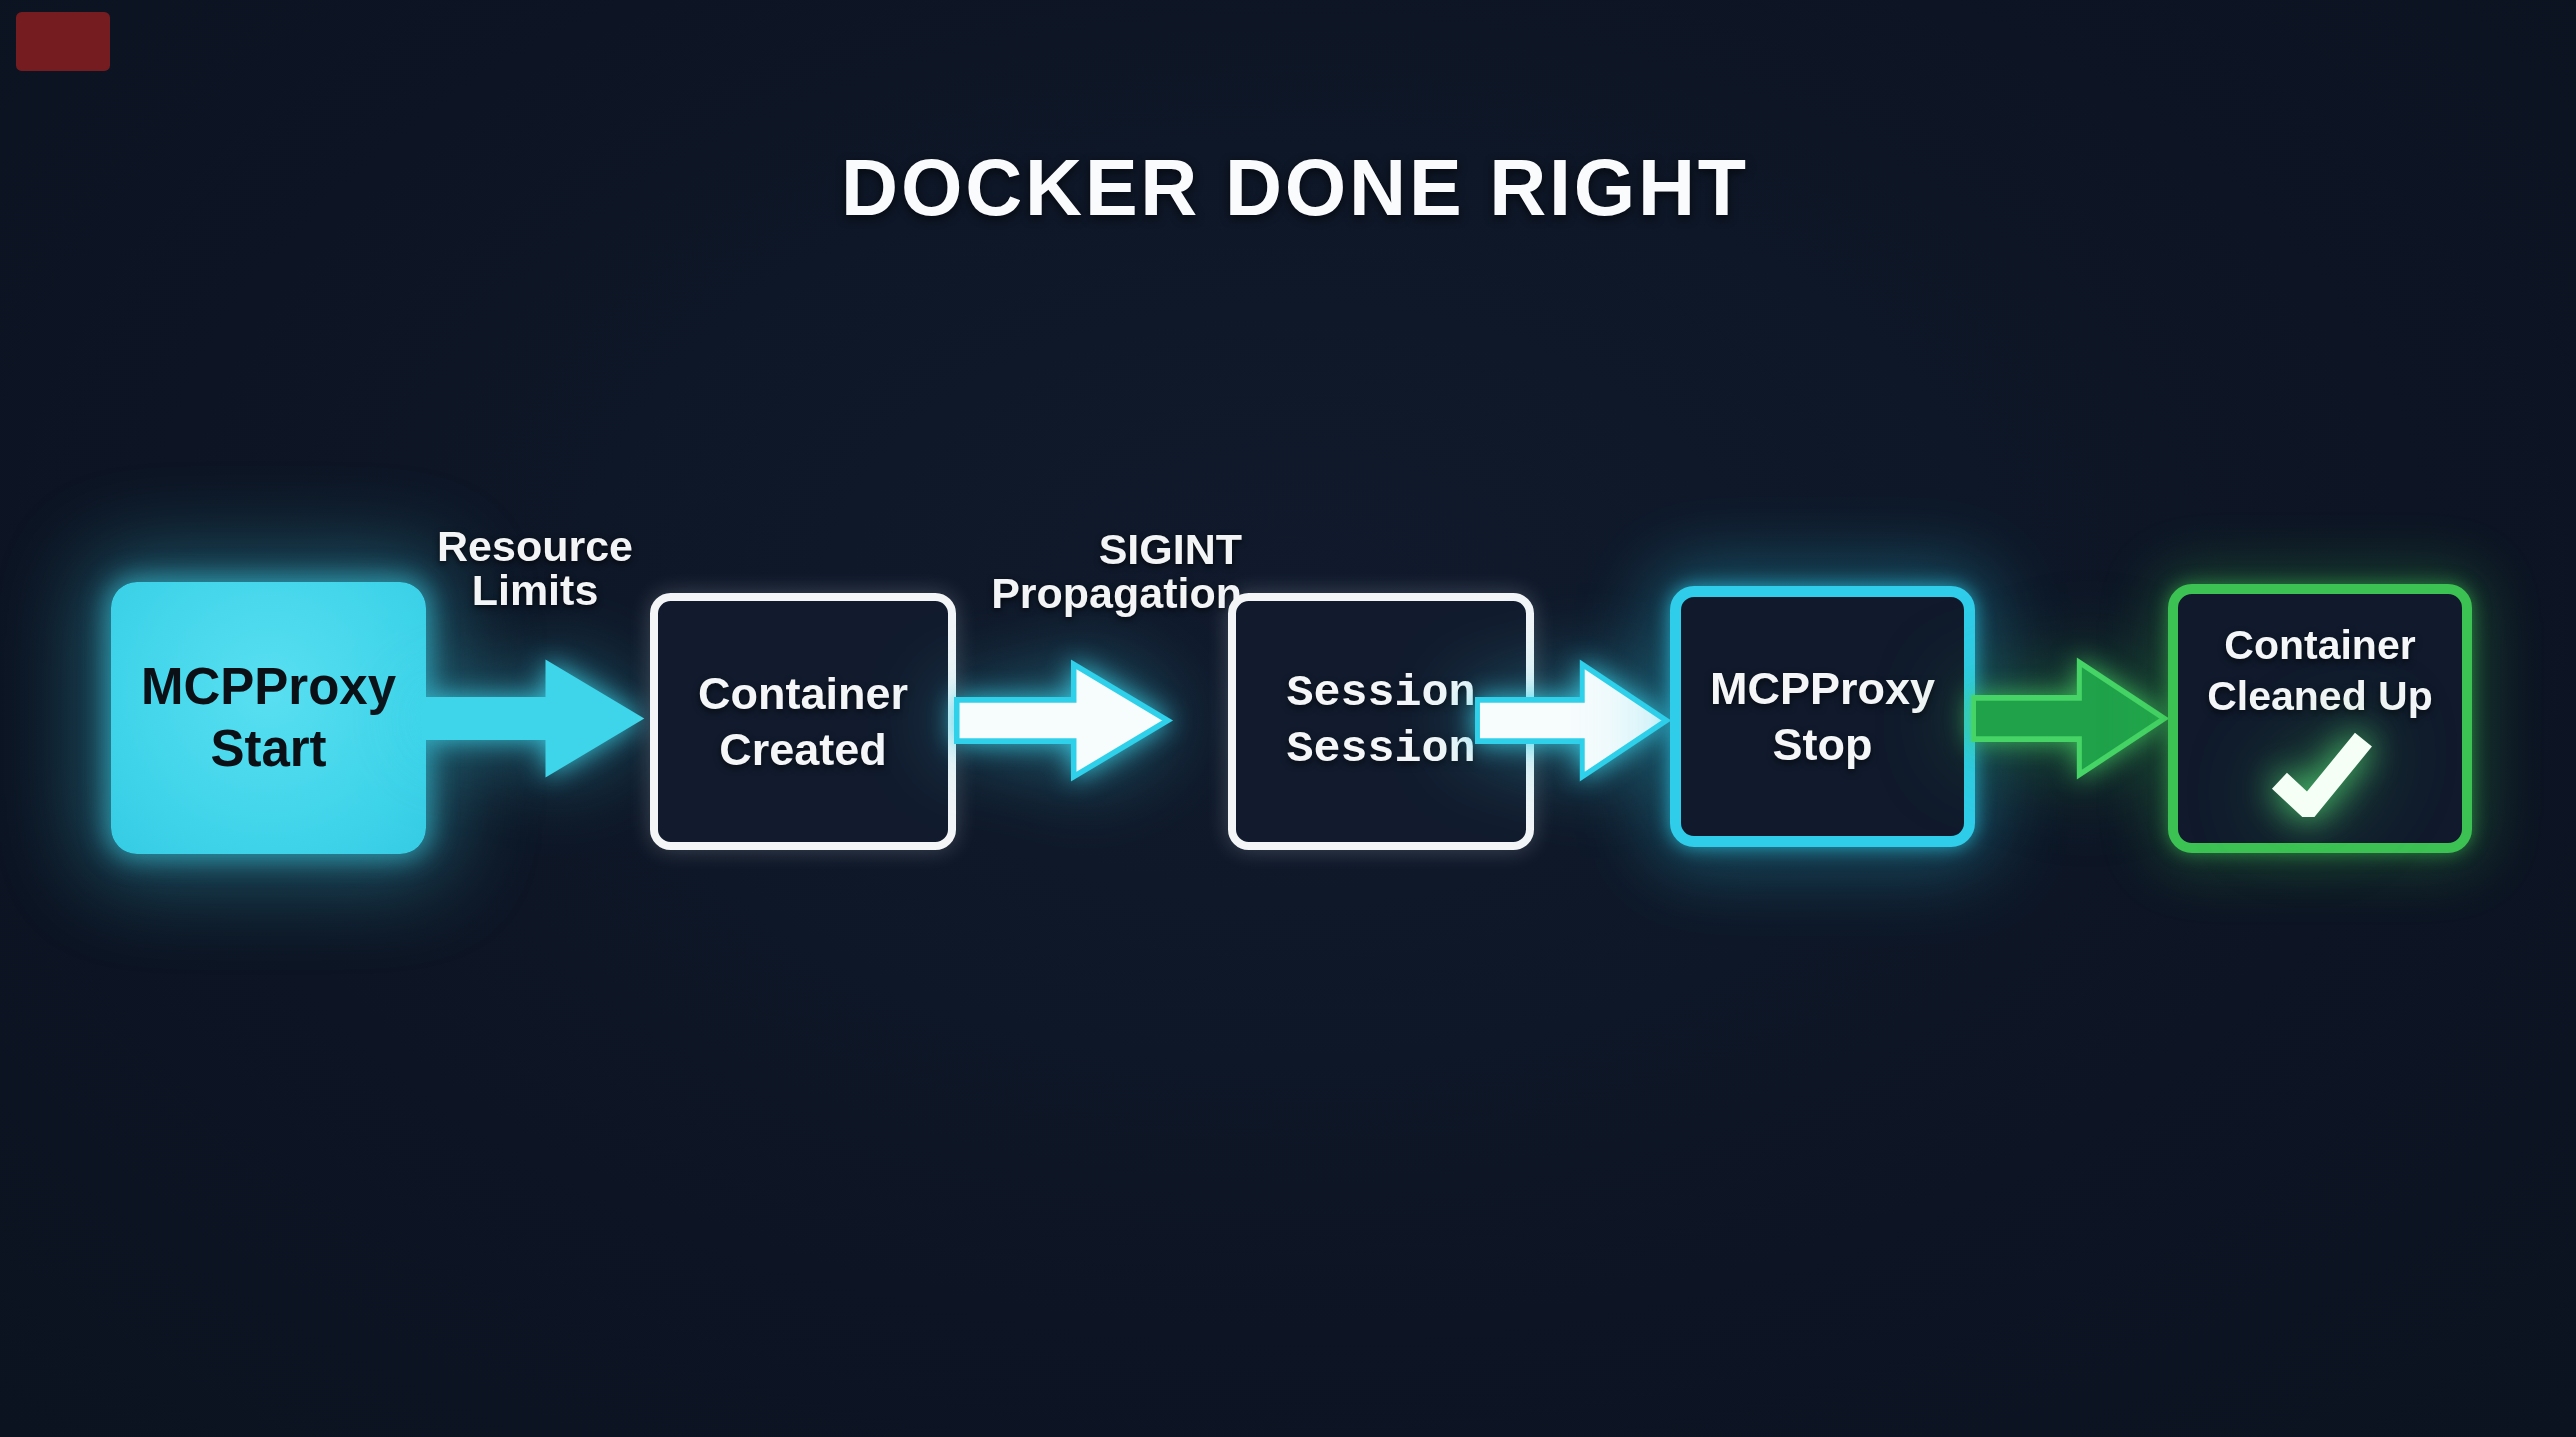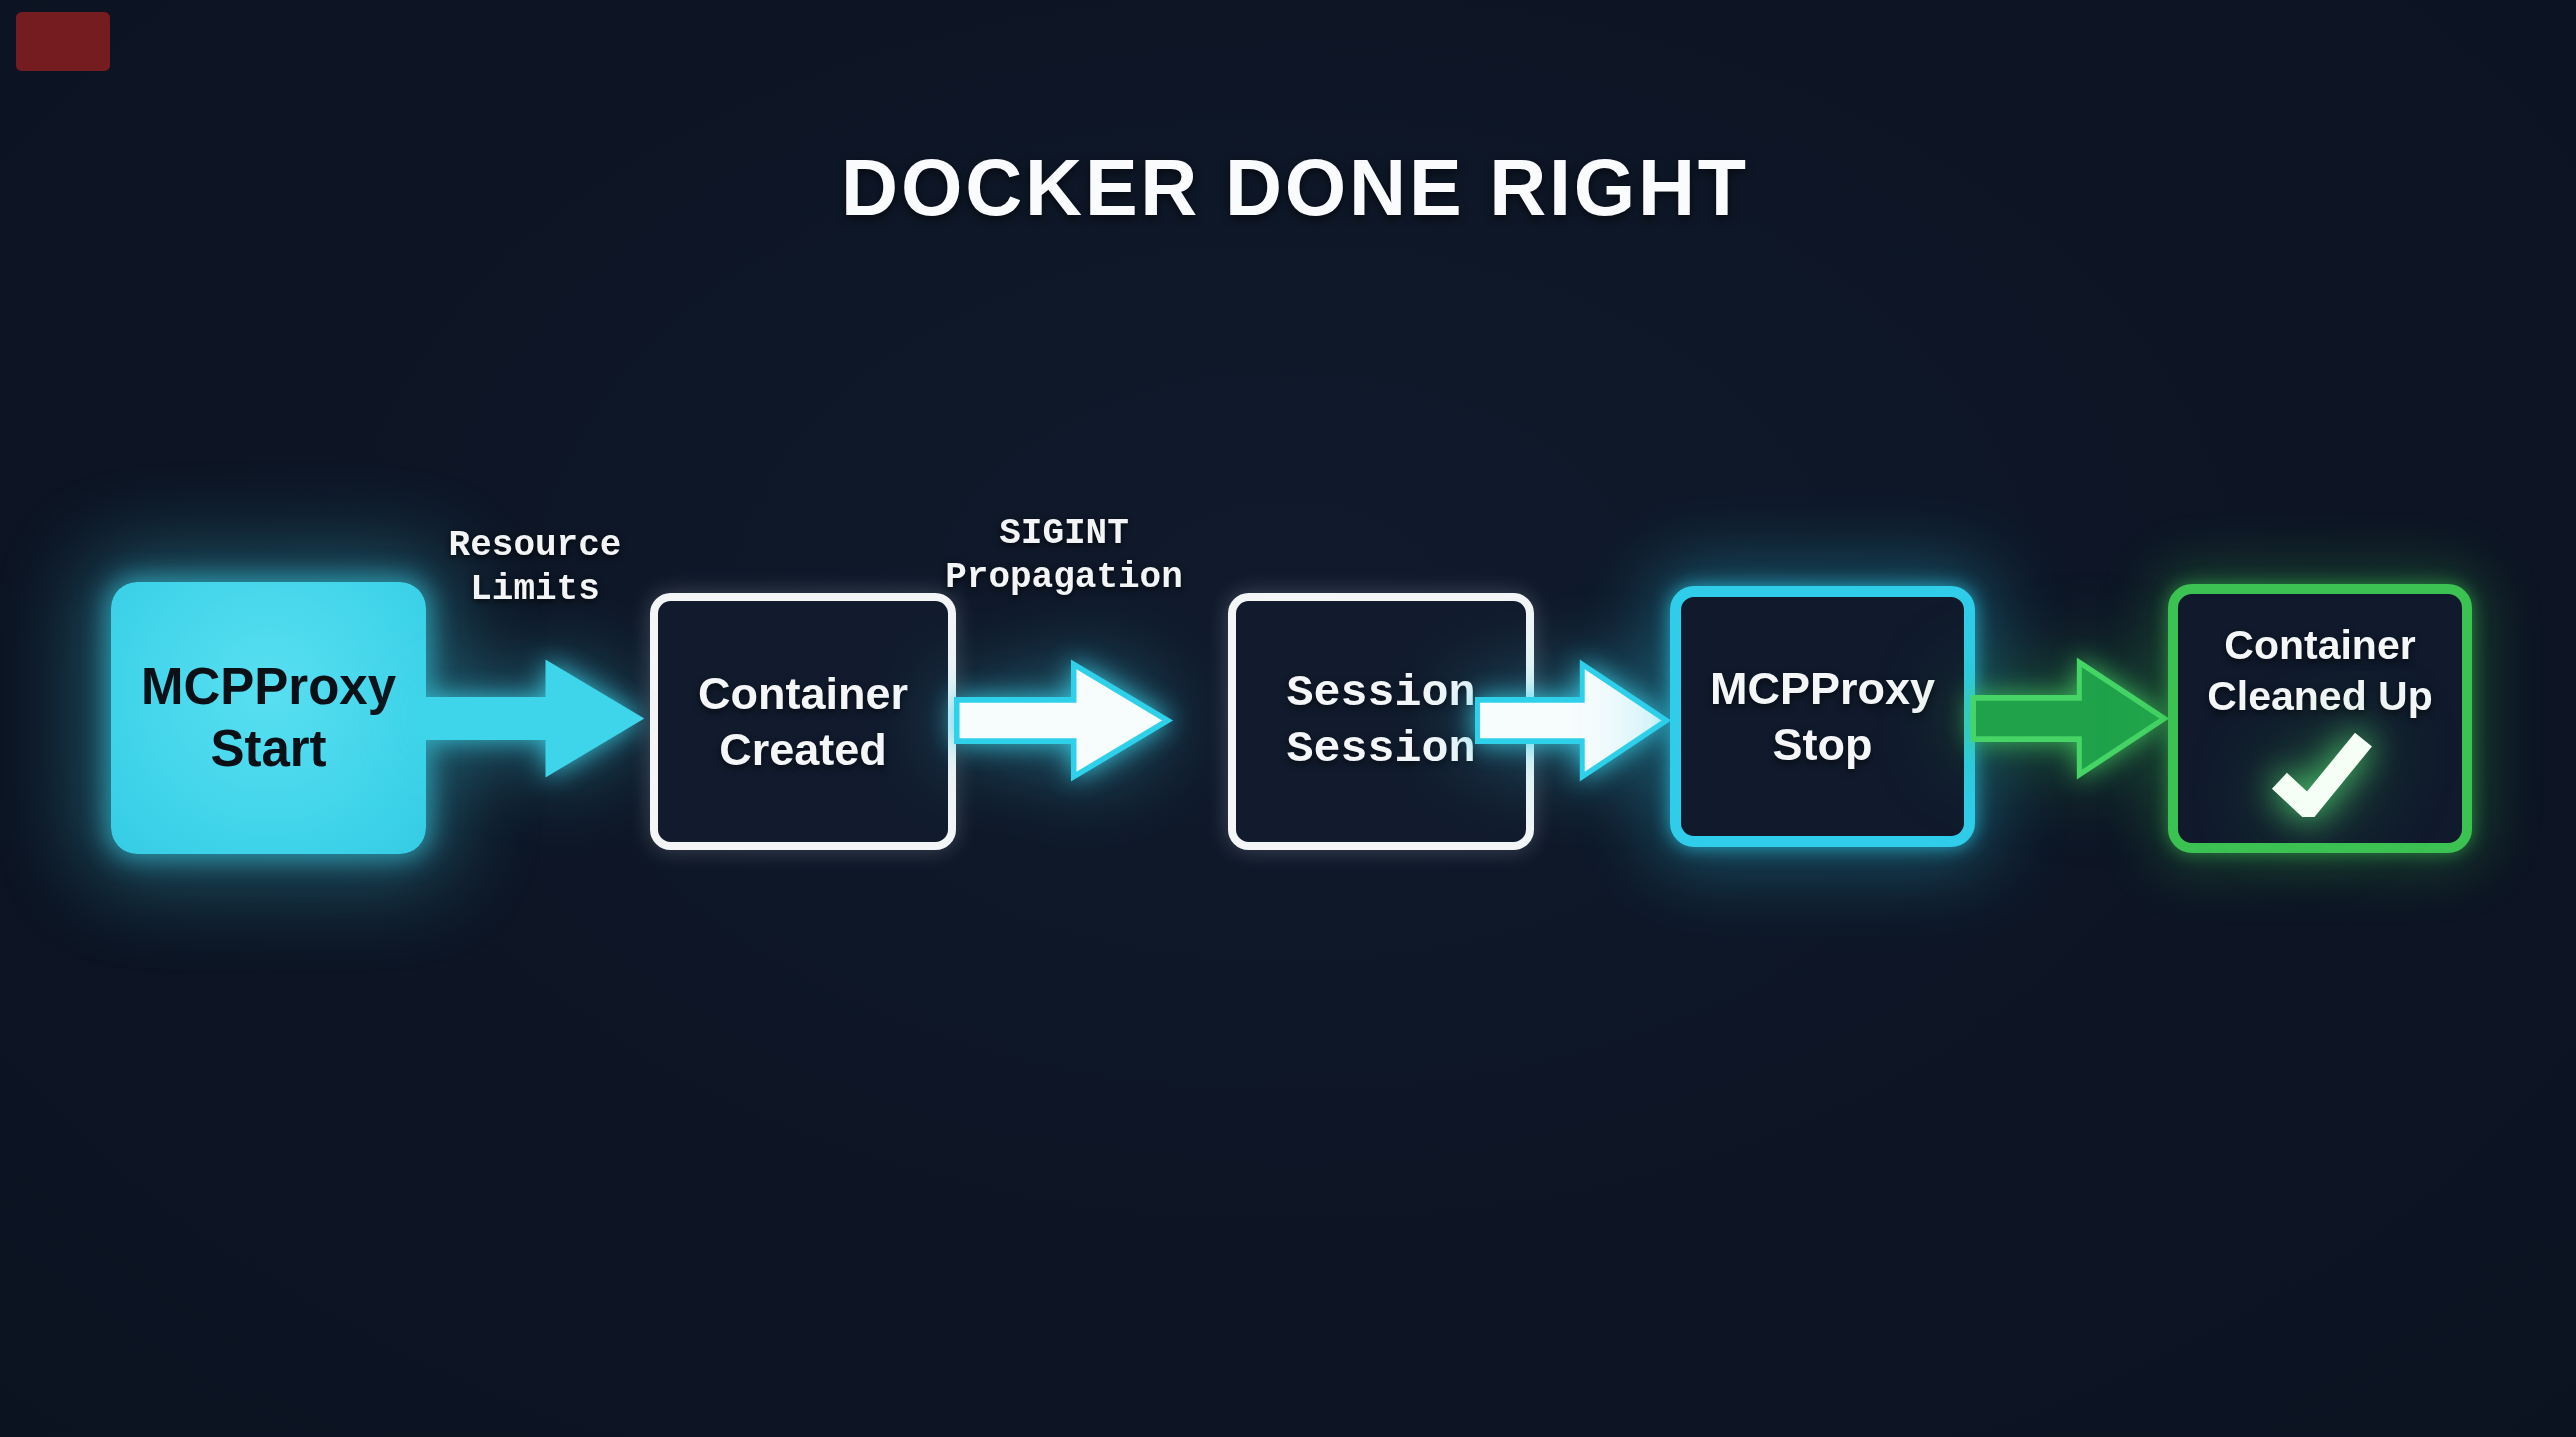--- a/index.html
+++ b/index.html
@@ -77,27 +77,26 @@
   #arrow-2{left:954px;top:655px;width:221px;
            filter:drop-shadow(0 0 13px rgba(62,214,236,.85)) drop-shadow(0 0 41px rgba(62,214,236,.45));}
   #arrow-3{left:1475px;top:655px;width:198px;
            filter:drop-shadow(0 0 13px rgba(62,214,236,.85)) drop-shadow(0 0 41px rgba(62,214,236,.45));}
   #arrow-4{left:1971px;top:653px;width:200px;
            filter:drop-shadow(0 0 13px rgba(70,210,100,.8)) drop-shadow(0 0 41px rgba(46,170,80,.5));}
   
   .edge-label{
     position:absolute;text-align:center;
     color:#f2f4f6;font-weight:bold;
-    font-size:36px;line-height:44px;
+    font-size:43px;line-height:44px;
     text-shadow:0 1.9px 6.6px rgba(0,0,0,.75);
-    font-family:Liberation Mono, monospace;
   }
   #label-resource{left:404px;top:524px;width:262px;}
   #label-network{left:404px;top:834px;width:262px;}
-  #label-sigint{left:886px;top:512px;width:356px;}
+  #label-sigint{left:886px;top:527px;width:356px;text-align:right;}
 </style>
 </head>
 <body>
 
 <div id="canvas">
 
   <div class="corner-badge"></div>
 
   <div class="title">DOCKER DONE RIGHT</div>
 

